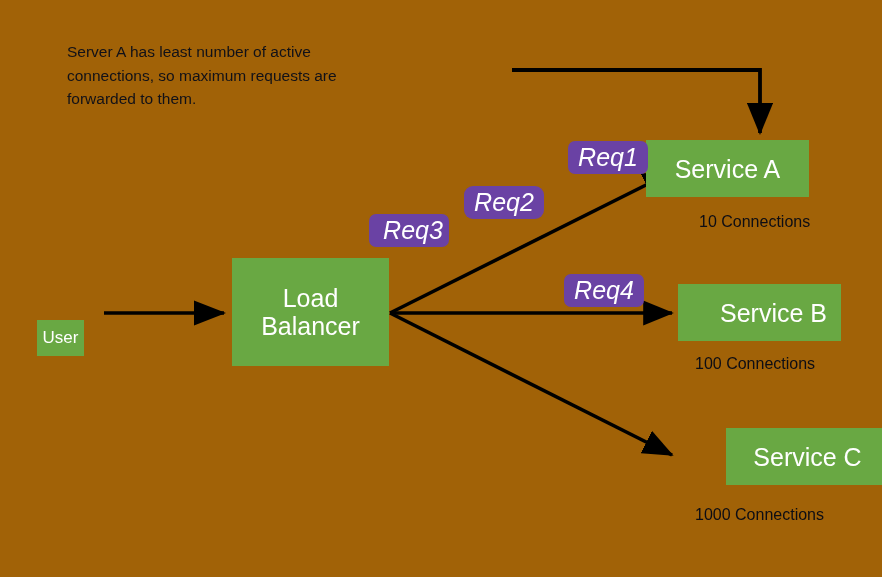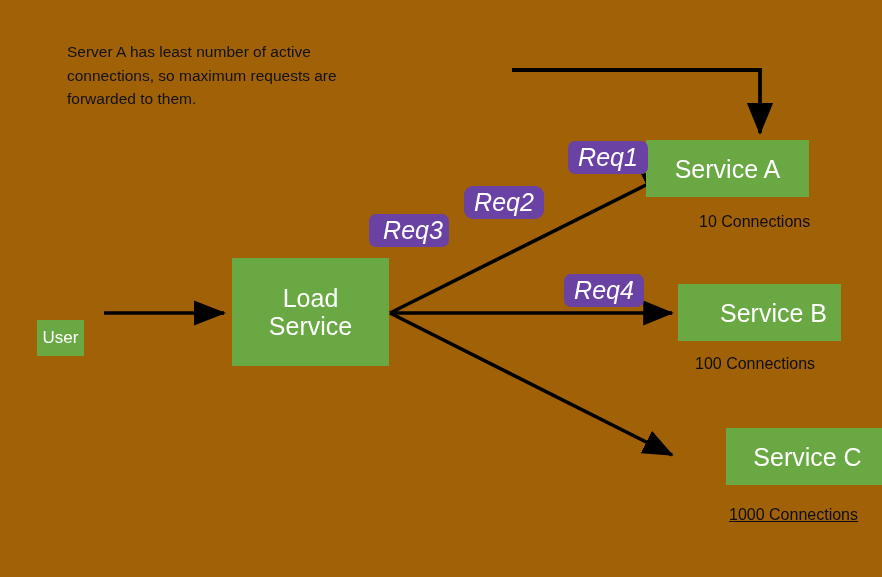--- a/index.html
+++ b/index.html
@@ -81,21 +81,21 @@
     font-size: 17px;
     left: 37px;
     top: 295px;
     margin-top: 25px;
   }
   #svc-a-node { left: 646px; top: 140px; }
   #svc-b-node { left: 678px; top: 284px; padding-left: 28px; }
   #svc-c-node { left: 678px; top: 428px; margin-left: 48px; }
   #cap-a { left: 690px; top: 213px; }
   #cap-b { left: 686px; top: 355px; }
-  #cap-c { left: 720px; top: 506px; text-decoration: underline; }
+  #cap-c { left: 686px; top: 506px; }
   #req1-node { left: 568px; top: 141px; }
   #req2-node { left: 464px; top: 186px; border-radius: 9px; }
   #req3-node { left: 369px; top: 214px; padding-left: 8px; }
   #req4-node { left: 564px; top: 274px; }
   #annotation-note { left: 67px; top: 40px; }
 </style>
 </head>
 <body>
 
 <div id="canvas">
@@ -125,21 +125,21 @@
 connections, so maximum requests are
 forwarded to them.</div>
 
   <div class="node green-box" id="user-node">
     <span>User</span>
   </div>
 
   <div class="node green-box" id="lb-node">
     <div>
       <div>Load</div>
-      <div>Service</div>
+      <div>Balancer</div>
     </div>
   </div>
 
   <div class="node green-box service-box" id="svc-a-node">
     <span>Service A</span>
   </div>
   <div class="caption" id="cap-a">10 Connections</div>
 
   <div class="node green-box service-box" id="svc-b-node">
     <span>Service B</span>

